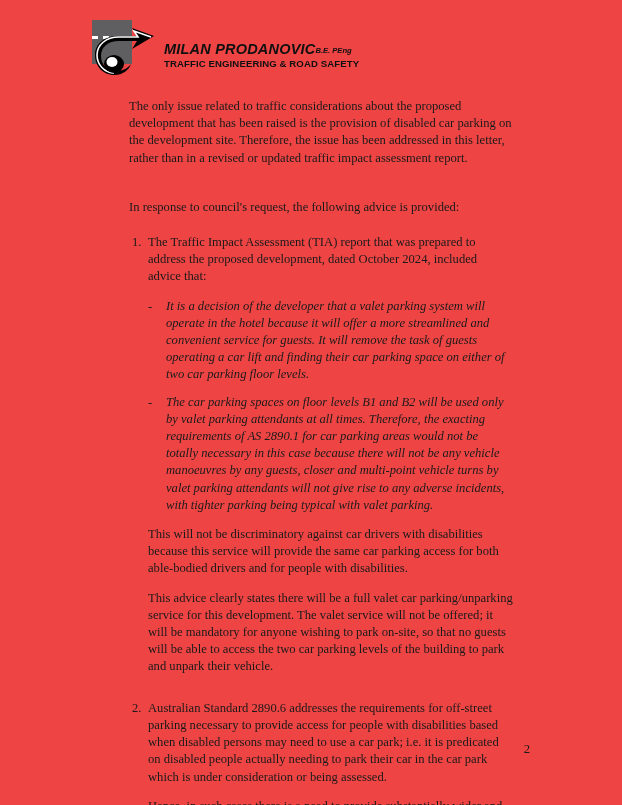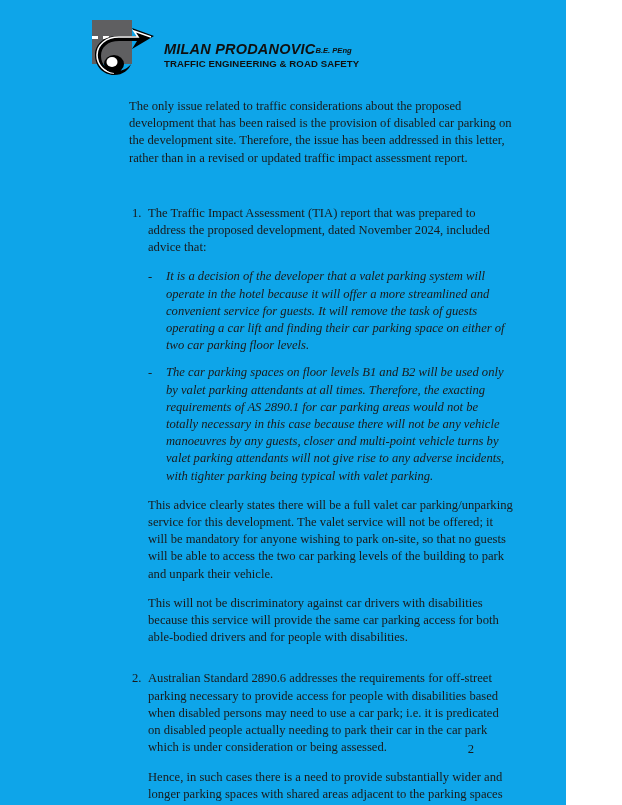--- a/index.html
+++ b/index.html
@@ -11,23 +11,23 @@
     width: 622px;
     height: 805px;
     position: relative;
     font-family: "Liberation Serif", "DejaVu Serif", serif;
     color: #1a1a1a;
     overflow: hidden;
   }
 
   .page {
     position: relative;
-    width: 566px;
+    width: 622px;
     height: 805px;
-    background: #0ea5e9;
+    background: #ef4444;
   }
 
   
   .letterhead {
     position: absolute;
     left: 88px;
     top: 20px;
     width: 420px;
     height: 72px;
   }
@@ -207,43 +207,44 @@
       <div class="logo-tagline">TRAFFIC ENGINEERING &amp; ROAD SAFETY</div>
     </div>
   </div>
 
   <div class="body-area">
 
     <p class="para">The only issue related to traffic considerations about the proposed development that has been raised is the provision of disabled car parking on the development site.  Therefore, the issue has been addressed in this letter, rather than in a revised or updated traffic impact assessment report.</p>
 
     <div class="gap-lg"></div>
 
+    <p class="para">In response to council's request, the following advice is provided:</p>
 
     <div class="gap-sm"></div>
 
     <ol class="numlist">
 
       <li>
         <span class="num">1.</span>
         <div class="li-body">
-          <p>The Traffic Impact Assessment (TIA) report that was prepared to address the proposed development, dated November 2024, included advice that:</p>
+          <p>The Traffic Impact Assessment (TIA) report that was prepared to address the proposed development, dated October 2024, included advice that:</p>
 
           <ul class="dashlist">
             <li>
               <span class="dash">-</span>
               <span>It is a decision of the developer that a valet parking system will operate in the hotel because it will offer a more streamlined and convenient service for guests. It will remove the task of guests operating a car lift and finding their car parking space on either of two car parking floor levels.</span>
             </li>
             <li>
               <span class="dash">-</span>
               <span>The car parking spaces on floor levels B1 and B2 will be used only by valet parking attendants at all times. Therefore, the exacting requirements of AS 2890.1 for car parking areas would not be totally necessary in this case because there will not be any vehicle manoeuvres by any guests, closer and multi-point vehicle turns by valet parking attendants will not give rise to any adverse incidents, with tighter parking being typical with valet parking.</span>
             </li>
           </ul>
 
+          <p>This will not be discriminatory against car drivers with disabilities because this service will provide the same car parking access for both able-bodied drivers and for people with disabilities.</p>
           <p>This advice clearly states there will be a full valet car parking/unparking service for this development. The valet service will not be offered; it will be mandatory for anyone wishing to park on-site, so that no guests will be able to access the two car parking levels of the building to park and unpark their vehicle.</p>
-          <p>This will not be discriminatory against car drivers with disabilities because this service will provide the same car parking access for both able-bodied drivers and for people with disabilities.</p>
         </div>
       </li>
 
       <div class="gap-md"></div>
 
       <li>
         <span class="num">2.</span>
         <div class="li-body">
           <p>Australian Standard 2890.6 addresses the requirements for off-street parking necessary to provide access for people with disabilities based when disabled persons may need to use a car park; i.e. it is predicated on disabled people actually needing to park their car in the car park which is under consideration or being assessed.</p>
           <p>Hence, in such cases there is a need to provide substantially wider and longer parking spaces with shared areas adjacent to the parking spaces for drivers or passengers with disabilities, compared other parking spaces in a car park.</p>

